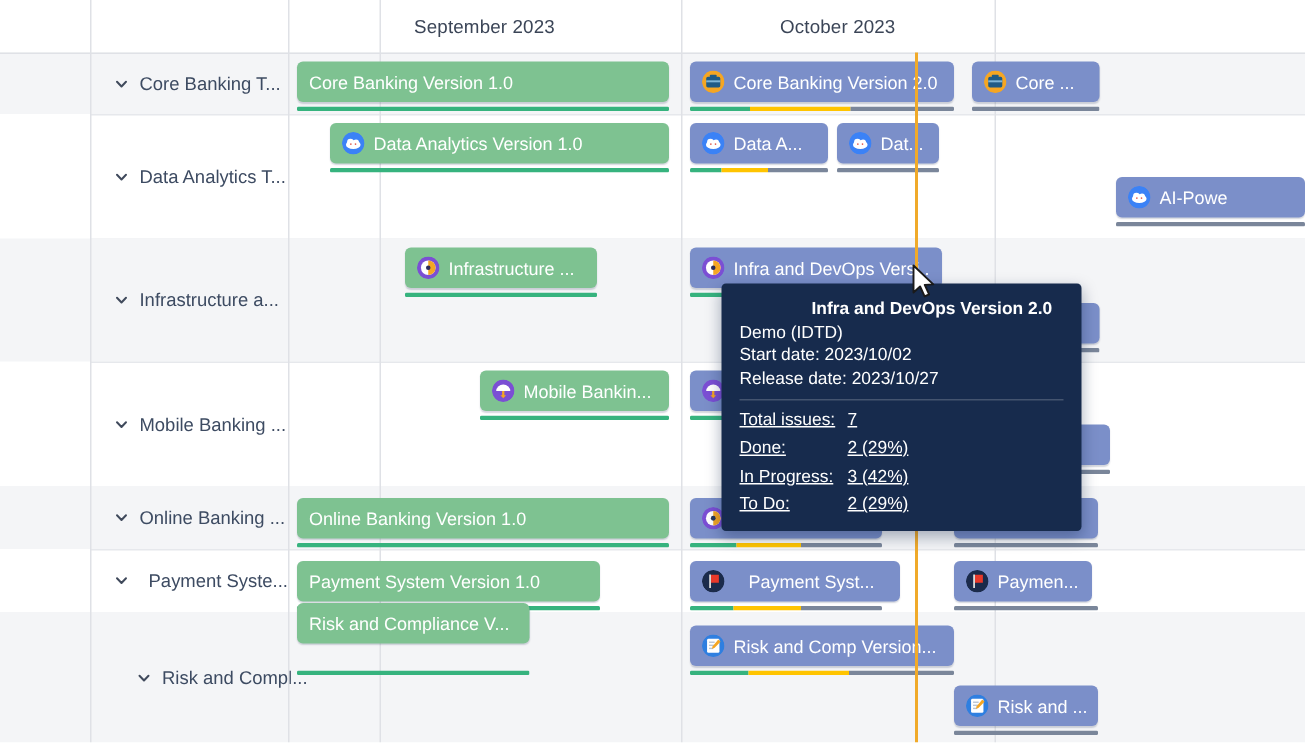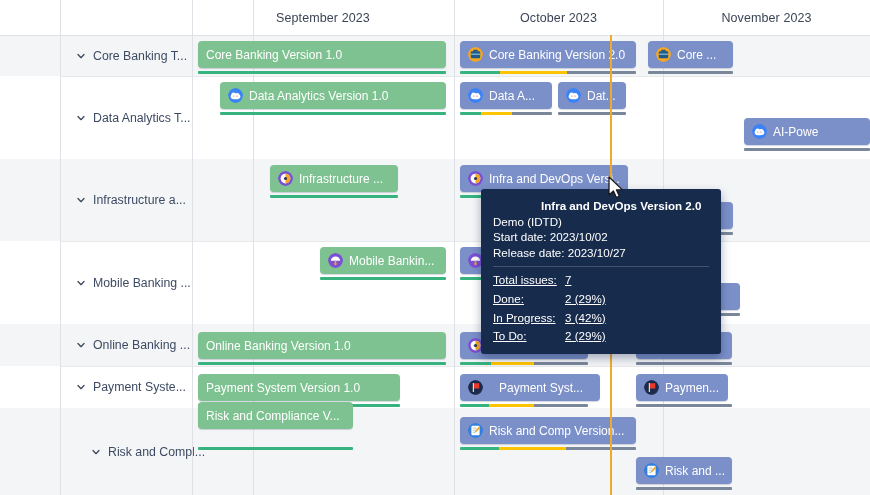--- a/index.html
+++ b/index.html
@@ -122,21 +122,21 @@
       <div class="row shaded" style="top: 324px; height: 42px;"></div>
       <div class="row-sep" style="top: 366px;"></div>
       <div class="side-cell" style="top: 324px; height: 42px;">
         <svg class="chev" viewBox="0 0 12 12">
           <path d="M2.4,4.2 L6,8 L9.6,4.2" fill="none" stroke="#404a5c" stroke-width="1.6" stroke-linecap="round" stroke-linejoin="round"></path>
         </svg>
         <span>Online Banking ...</span>
       </div>
       <div class="row" style="top: 366px; height: 42px;"></div>
       <div class="row-sep" style="top: 408px;"></div>
-      <div class="side-cell" style="top: 366px; height: 42px;">
+      <div class="side-cell" style="top: 366px; height: 42px; justify-content: space-between;">
         <svg class="chev" viewBox="0 0 12 12">
           <path d="M2.4,4.2 L6,8 L9.6,4.2" fill="none" stroke="#404a5c" stroke-width="1.6" stroke-linecap="round" stroke-linejoin="round"></path>
         </svg>
         <span>Payment Syste...</span>
       </div>
       <div class="row shaded" style="top: 408px; height: 87px;"></div>
       <div class="side-cell" style="top: 408px; height: 87px; margin-left: 15px;">
         <svg class="chev" viewBox="0 0 12 12">
           <path d="M2.4,4.2 L6,8 L9.6,4.2" fill="none" stroke="#404a5c" stroke-width="1.6" stroke-linecap="round" stroke-linejoin="round"></path>
         </svg>
@@ -149,21 +149,20 @@
       <div class="v-line" style="left: 192px;"></div>
       <div class="v-line" style="left: 253px;"></div>
       <div class="v-line" style="left: 454px;"></div>
       <div class="v-line" style="left: 663px;"></div>
       <div class="h-line" style="top: 35px;"></div>
     </div>
 
   <div class="header" id="header">
       <div class="month" style="left: 192px; width: 262px;">September 2023</div>
       <div class="month" style="left: 454px; width: 209px;">October 2023</div>
-      <div class="month" style="left: 663px; width: 207px;">November 2023</div>
     </div>
 
   <div id="bars-layer">
       <div class="bar green" style="left: 198px; width: 248px; top: 41px;">
         <span class="lbl">Core Banking Version 1.0</span>
       </div>
       <div class="prog" style="left: 198px; width: 248px; top: 71px;">
         <i class="p-done" style="width: 100%;"></i>
       </div>
       <div class="bar blue" style="left: 460px; width: 176px; top: 41px;">

